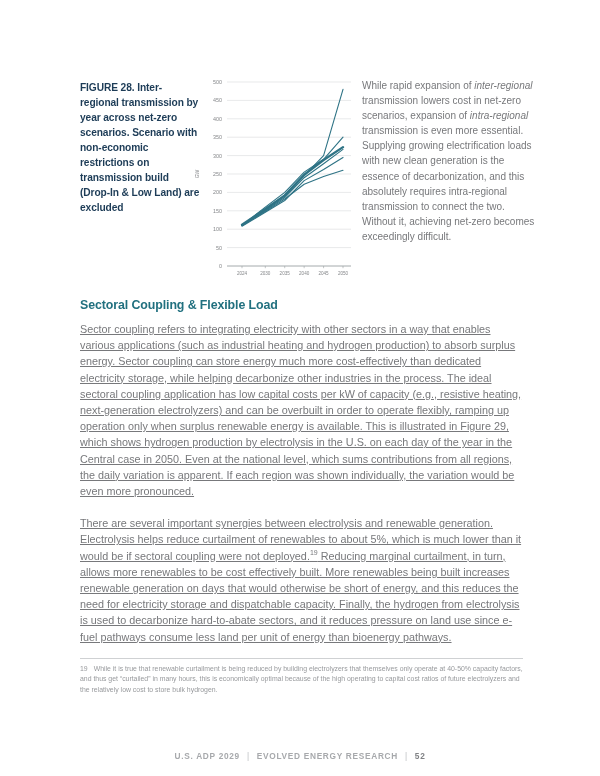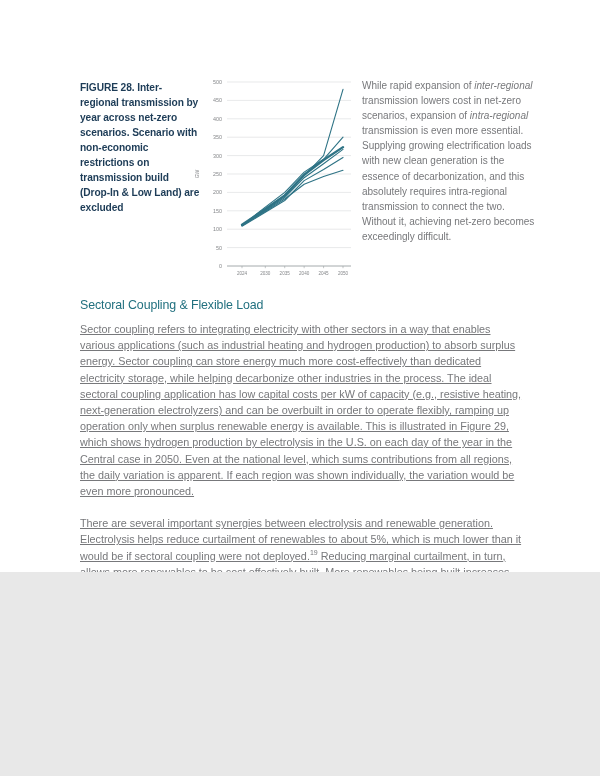--- a/index.html
+++ b/index.html
@@ -1,35 +1,35 @@
 <!DOCTYPE html>
 <html><head>
 <meta charset="utf-8">
 <style>
   * { margin:0; padding:0; box-sizing:border-box; }
   html,body { background:#e8e8e8; }
   .page {
-    position:relative; width:600px; height:572px; margin:0 auto;
+    position:relative; width:600px; height:776px; margin:0 auto;
     background:#ffffff; font-family:"Liberation Sans", sans-serif; overflow:hidden;
   }
   .figure-caption {
     position:absolute; left:80px; top:80px; width:120px;
     font-size:10.2px; line-height:15px; font-weight:700;
     color:#1d3c57; letter-spacing:-0.1px;
   }
   .figure-caption .cap-label { font-weight:800; }
   .figure-chart { position:absolute; left:191px; top:76px; width:168px; height:210px; }
   .figure-chart svg { width:100%; height:100%; font-family:"Liberation Sans", sans-serif; }
   .figure-intro {
     position:absolute; left:362px; top:78px; width:174px;
     font-size:10px; line-height:15.1px; color:#77787b;
   }
   .section-heading {
     position:absolute; left:80px; top:298px;
-    font-size:12.4px; font-weight:400; color:#21707f; letter-spacing:-0.1px;text-align:center;
+    font-size:12.4px; font-weight:700; color:#21707f; letter-spacing:-0.1px;text-align:center;
   }
   .body-copy {
     position:absolute; left:80px; top:321px; width:443px;
     font-size:10.8px; line-height:16.2px; color:#77787b;
   }
   .body-copy p { margin-bottom:16px;text-decoration:underline; }
   .body-copy sup { font-size:7px; line-height:0; }
   .footnote {
     position:absolute; left:80px; top:658px; width:443px;
     border-top:1px solid #cfd1d3; padding-top:5px;

